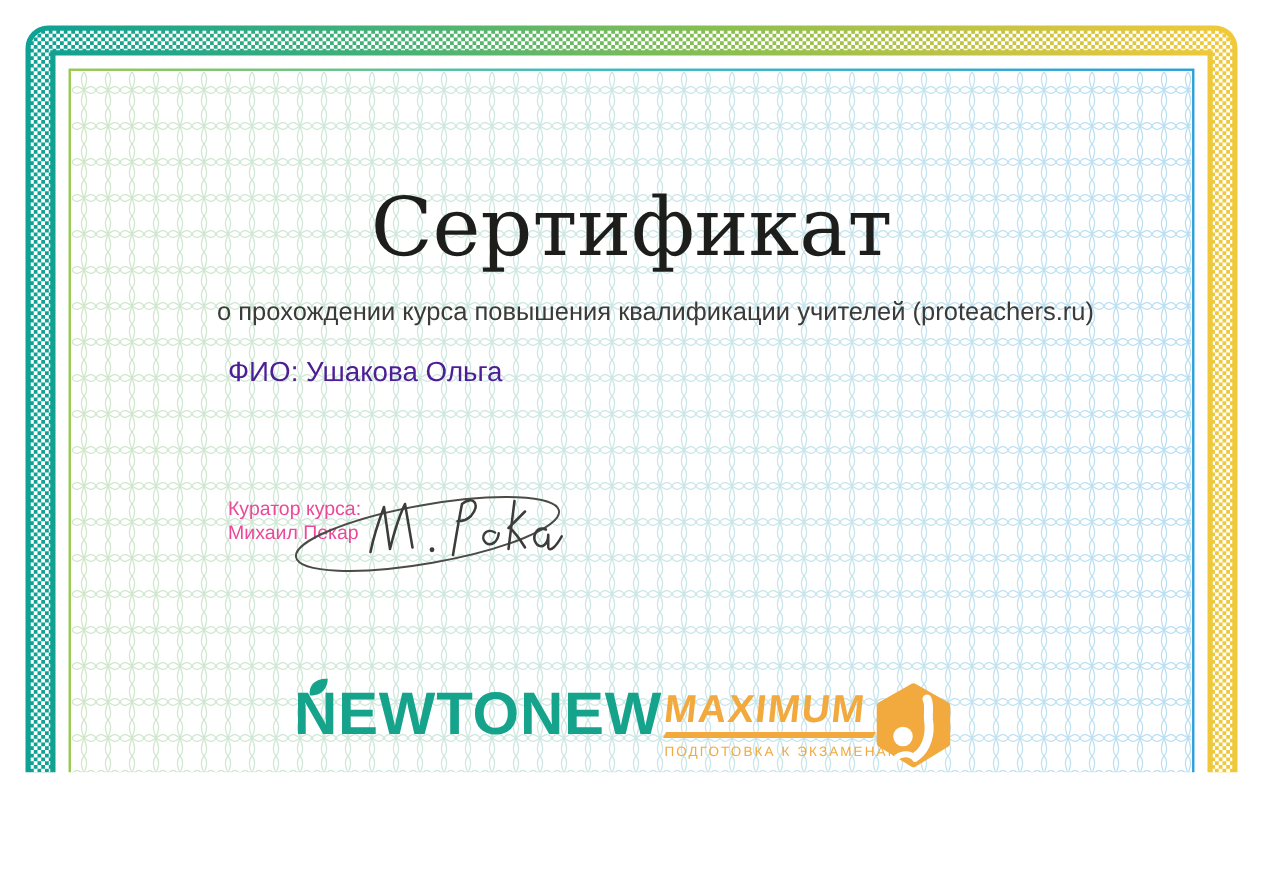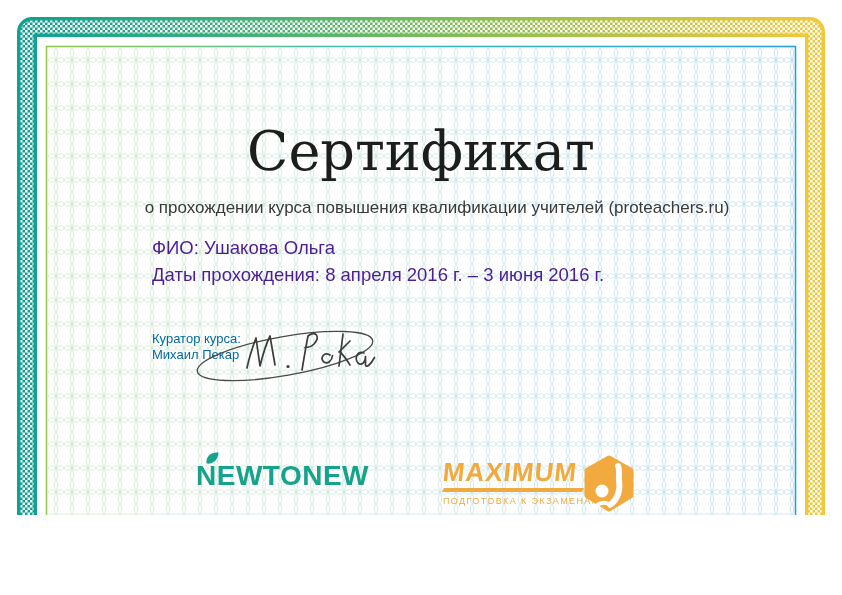--- a/index.html
+++ b/index.html
@@ -10,25 +10,25 @@
 
   .title{position:absolute;left:0;top:121px;width:842px;text-align:center;
          font-family:"DejaVu Serif","Liberation Serif",serif;font-size:54px;font-weight:400;
          color:#1d1d1b;line-height:1.15;margin:0;}
   .subtitle{position:absolute;left:16px;top:198px;width:842px;text-align:center;
             font-size:17px;color:#3a3a38;margin:0;}
 
   .fields{position:absolute;left:152px;top:234px;font-size:18.5px;color:#4c1d95;}
   .field-line{height:27px;line-height:27px;white-space:nowrap;}
 
-  .curator{position:absolute;left:152px;top:331px;font-size:13px;line-height:15.5px;color:#0369a1;}
+  .curator{position:absolute;left:152px;top:331px;font-size:13px;line-height:15.5px;color:#ec4899;}
   .signature{position:absolute;left:193px;top:320px;}
 
   .newtonew{position:absolute;left:196px;top:459px;color:#16a38c;}
-  .nw-text{font-size:28px;font-weight:bold;letter-spacing:0.5px;line-height:34px;}
+  .nw-text{font-size:40px;font-weight:bold;letter-spacing:0.5px;line-height:34px;}
   .nw-leaf{position:absolute;left:9px;top:-8px;}
 
   .maximum{position:absolute;left:443px;top:458px;width:200px;color:#f2a93d;}
   .mx-text{display:inline-block;font-size:26px;font-weight:bold;letter-spacing:1px;
            transform:skewX(-6deg);line-height:28px;}
   .mx-bar{width:140px;height:4px;background:#f2a93d;margin-top:2px;transform:skewX(-28deg);}
   .mx-tagline{width:146px;text-align:center;font-size:9px;letter-spacing:1.4px;margin-top:4px;
               white-space:nowrap;}
   .mx-icon{position:absolute;left:141px;top:-3px;}
 </style>
@@ -100,24 +100,20 @@
 
     <h1 class="title">Сертификат</h1>
 
     <p class="subtitle">о прохождении курса повышения квалификации учителей (proteachers.ru)</p>
 
     <div class="fields">
       <div class="field-line">
         <span>ФИО:</span>
         <span>Ушакова Ольга</span>
       </div>
-      <div class="field-line">
-        <span>Даты прохождения:</span>
-        <span>8 апреля 2016 г. – 3 июня 2016 г.</span>
-      </div>
     </div>
 
     <div class="curator">
       <div>Куратор курса:</div>
       <div>Михаил Пекар</div>
     </div>
 
     <svg class="signature" width="190" height="66" viewBox="0 0 190 66">
       <g fill="none" stroke="#4a4a46" stroke-width="1.3" stroke-linecap="round">
         <ellipse cx="92" cy="36" rx="89" ry="19.5" transform="rotate(-10 92 36)"></ellipse>

